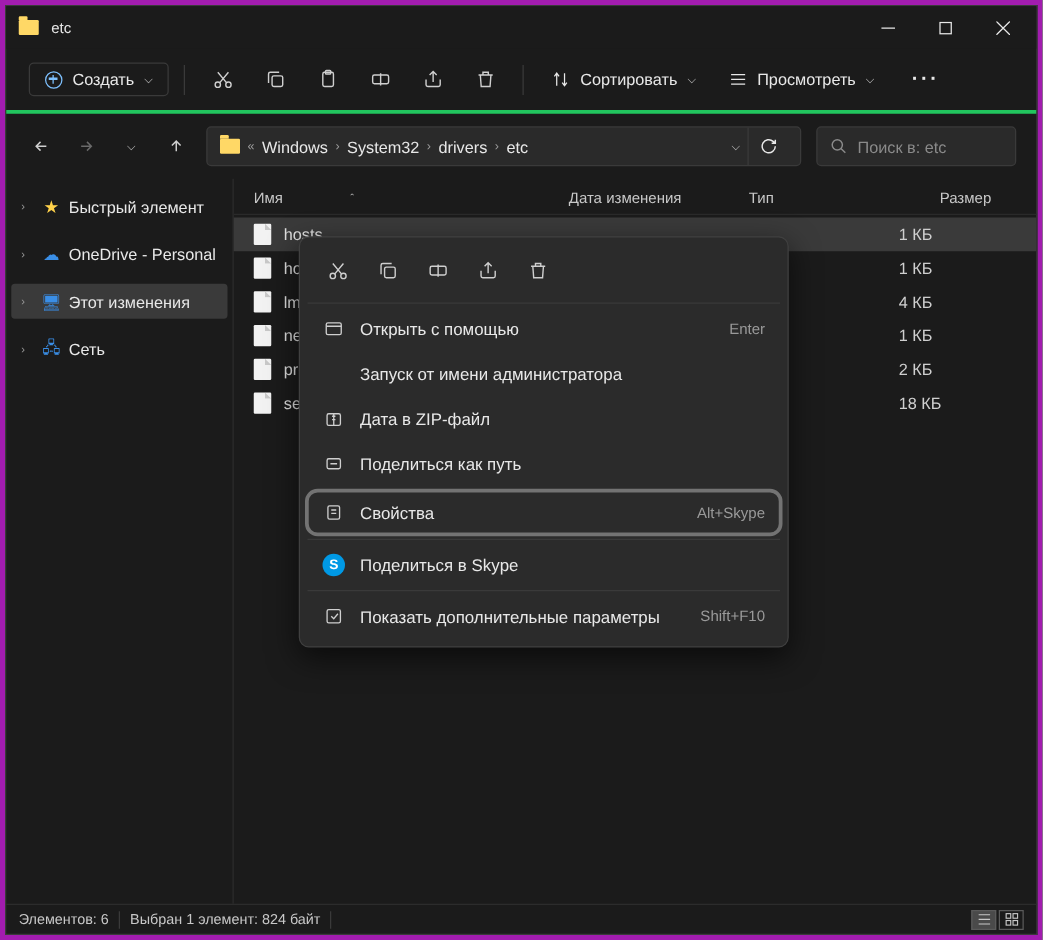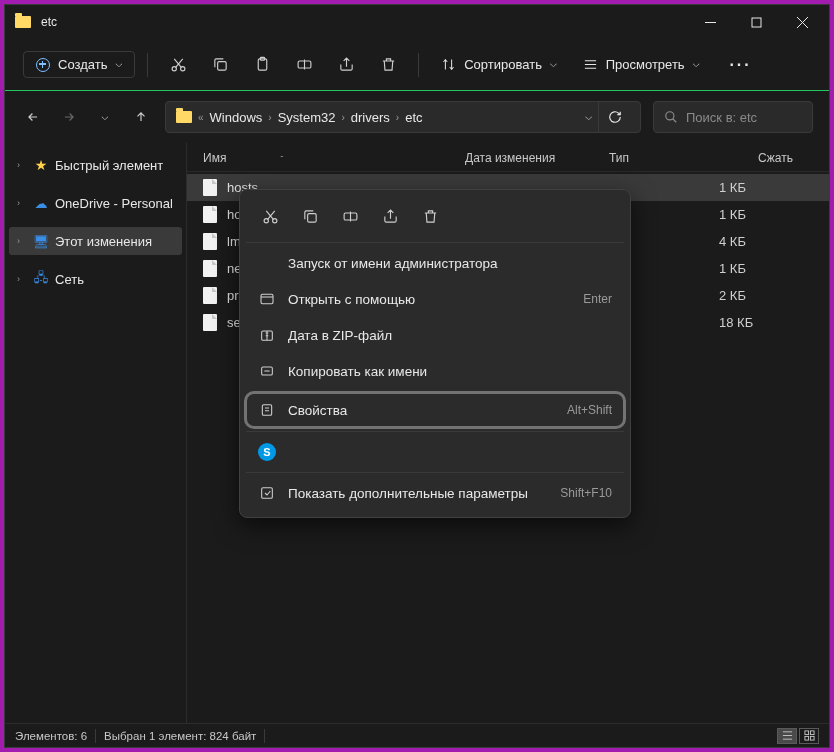--- a/index.html
+++ b/index.html
@@ -10,21 +10,21 @@
 
 .titlebar { height: 34px; display: flex; align-items: center; padding: 0 4px 0 10px; background: #1b1b1b; }
 .titlebar .folder-ico { width: 16px; height: 12px; background: #ffd866; border-radius: 1px; margin-right: 10px; position: relative; }
 .titlebar .folder-ico::before { content: ""; position: absolute; top: -3px; left: 0; width: 7px; height: 3px; background: #ffd866; border-radius: 1px 1px 0 0; }
 .titlebar .title { font-size: 12px; color: #e8e8e8; }
 .winctrl { margin-left: auto; display: flex; }
 .winctrl div { width: 46px; height: 30px; display: flex; align-items: center; justify-content: center; color: #e8e8e8; }
 .winctrl svg { width: 11px; height: 11px; }
 
 
-.toolbar { height: 52px; display: flex; align-items: center; padding: 0 18px; gap: 6px; border-bottom: 1px solid #22c55e; }
+.toolbar { height: 52px; display: flex; align-items: center; padding: 0 18px; gap: 6px; border-bottom: 3px solid #22c55e; }
 .tb-new { display: flex; align-items: center; gap: 8px; border: 1px solid #3a3a3a; border-radius: 4px; padding: 5px 12px; font-size: 13px; }
 .tb-new .plus { width: 14px; height: 14px; border: 1.5px solid #7ec1ff; border-radius: 50%; position: relative; }
 .tb-new .plus::before, .tb-new .plus::after { content: ""; position: absolute; background: #7ec1ff; }
 .tb-new .plus::before { width: 7px; height: 1.5px; top: 4.7px; left: 2.2px; }
 .tb-new .plus::after { width: 1.5px; height: 7px; top: 2.2px; left: 4.7px; }
 .chev { font-size: 9px; color: #c8c8c8; }
 .vsep { width: 1px; height: 24px; background: #3a3a3a; margin: 0 6px; }
 .tb-ico { width: 36px; height: 32px; display: flex; align-items: center; justify-content: center; color: #cfcfcf; }
 .tb-ico svg { width: 17px; height: 17px; }
 .tb-txt { display: flex; align-items: center; gap: 8px; padding: 5px 10px; font-size: 13px; }
@@ -56,21 +56,21 @@
 .star { color: #ffd24a; font-size: 14px; }
 .cloud { color: #3a8ee6; font-size: 13px; }
 .pc { color: #3a8ee6; font-size: 13px; }
 .net { color: #3a8ee6; font-size: 13px; }
 .sb-gap { height: 10px; }
 
 .content { flex: 1; display: flex; flex-direction: column; position: relative; }
 .cols { display: flex; padding: 8px 16px 6px; font-size: 12px; color: #c8c8c8; border-bottom: 1px solid #2a2a2a; }
 .cols .c1 { width: 252px; display: flex; align-items: center; gap: 4px; }
 .cols .c1 .sort { font-size: 8px; margin-left: 50px; }
-.cols .c2 { width: 144px; margin-left: 10px; }
+.cols .c2 { width: 144px; }
 .cols .c3 { width: 120px; }
 .cols .c4 { flex: 1; text-align: right; padding-right: 20px; }
 .rows { padding: 2px 0; }
 .row { display: flex; align-items: center; padding: 5px 16px; font-size: 13px; color: #e0e0e0; }
 .row.sel { background: #3a3a3a; }
 .row .file-ico { width: 14px; height: 17px; background: #f2f2f2; border-radius: 1px; margin-right: 10px; position: relative; }
 .row .file-ico::before { content: ""; position: absolute; right: 0; top: 0; width: 5px; height: 5px; background: #c8c8c8; clip-path: polygon(0 0, 100% 100%, 0 100%); }
 .row .rn { width: 228px; overflow: hidden; text-overflow: ellipsis; white-space: nowrap; }
 .row .rt { width: 264px; overflow: hidden; text-overflow: ellipsis; white-space: nowrap; color: #cfcfcf; }
 .row .rs { flex: 1; text-align: left; padding-right: 20px; color: #cfcfcf; }
@@ -259,21 +259,21 @@
     </div>
 
     <div class="content">
       <div class="cols">
         <div class="c1">
               <span>Имя</span>
               <span class="sort">ˆ</span>
             </div>
         <div class="c2">Дата изменения</div>
         <div class="c3">Тип</div>
-        <div class="c4">Сжать</div>
+        <div class="c4">Размер</div>
       </div>
       <div class="rows" id="rows">
             <div class="row sel">
               <div class="file-ico"></div>
               <div class="rn">hosts</div>
               <div class="rt"></div>
               <div class="rs">1 КБ</div>
             </div>
             <div class="row">
               <div class="file-ico"></div>
@@ -336,64 +336,65 @@
             </svg>
           </div>
       <div>
             <svg viewBox="0 0 24 24" fill="none" stroke="currentColor" stroke-width="1.6">
               <path d="M4 7h16M9 7V4h6v3M6 7l1 13h10l1-13"></path>
             </svg>
           </div>
     </div>
     <div class="ctx-sep"></div>
     <div class="ctx-item">
-      <span class="ci-ico"></span>
-      <span class="ci-label">Запуск от имени администратора</span>
-    </div>
-    <div class="ctx-item">
       <span class="ci-ico">
             <svg viewBox="0 0 24 24" fill="none" stroke="currentColor" stroke-width="1.6">
               <rect x="3" y="5" width="18" height="14" rx="2"></rect>
               <path d="M3 9h18"></path>
             </svg>
           </span>
       <span class="ci-label">Открыть с помощью</span>
       <span class="ci-short">Enter</span>
     </div>
     <div class="ctx-item">
+      <span class="ci-ico"></span>
+      <span class="ci-label">Запуск от имени администратора</span>
+    </div>
+    <div class="ctx-item">
       <span class="ci-ico">
             <svg viewBox="0 0 24 24" fill="none" stroke="currentColor" stroke-width="1.6">
               <rect x="4" y="6" width="16" height="14" rx="2"></rect>
               <path d="M12 6v14M10 9h4M10 13h4"></path>
             </svg>
           </span>
       <span class="ci-label">Дата в ZIP-файл</span>
     </div>
     <div class="ctx-item">
       <span class="ci-ico">
             <svg viewBox="0 0 24 24" fill="none" stroke="currentColor" stroke-width="1.6">
               <rect x="4" y="6" width="16" height="12" rx="2"></rect>
               <path d="M8 12h8"></path>
             </svg>
           </span>
-      <span class="ci-label">Копировать как имени</span>
+      <span class="ci-label">Поделиться как путь</span>
     </div>
     <div class="ctx-item highlight">
       <span class="ci-ico">
             <svg viewBox="0 0 24 24" fill="none" stroke="currentColor" stroke-width="1.6">
               <rect x="5" y="4" width="14" height="16" rx="2"></rect>
               <path d="M9 9h6M9 13h6"></path>
             </svg>
           </span>
       <span class="ci-label">Свойства</span>
-      <span class="ci-short">Alt+Shift</span>
+      <span class="ci-short">Alt+Skype</span>
     </div>
     <div class="ctx-sep"></div>
     <div class="ctx-item skype">
       <span class="ci-ico">S</span>
+      <span class="ci-label">Поделиться в Skype</span>
     </div>
     <div class="ctx-sep"></div>
     <div class="ctx-item">
       <span class="ci-ico">
             <svg viewBox="0 0 24 24" fill="none" stroke="currentColor" stroke-width="1.6">
               <rect x="4" y="4" width="16" height="16" rx="2"></rect>
               <path d="M9 12l3 3 5-6"></path>
             </svg>
           </span>
       <span class="ci-label">Показать дополнительные параметры</span>

